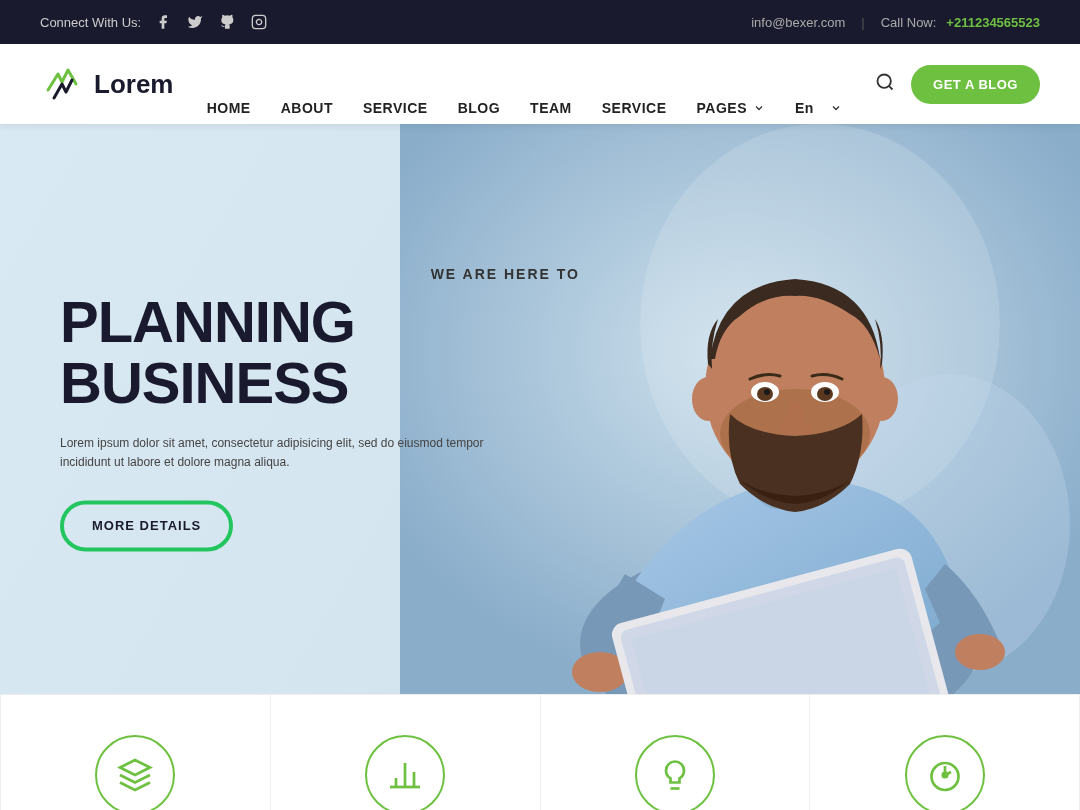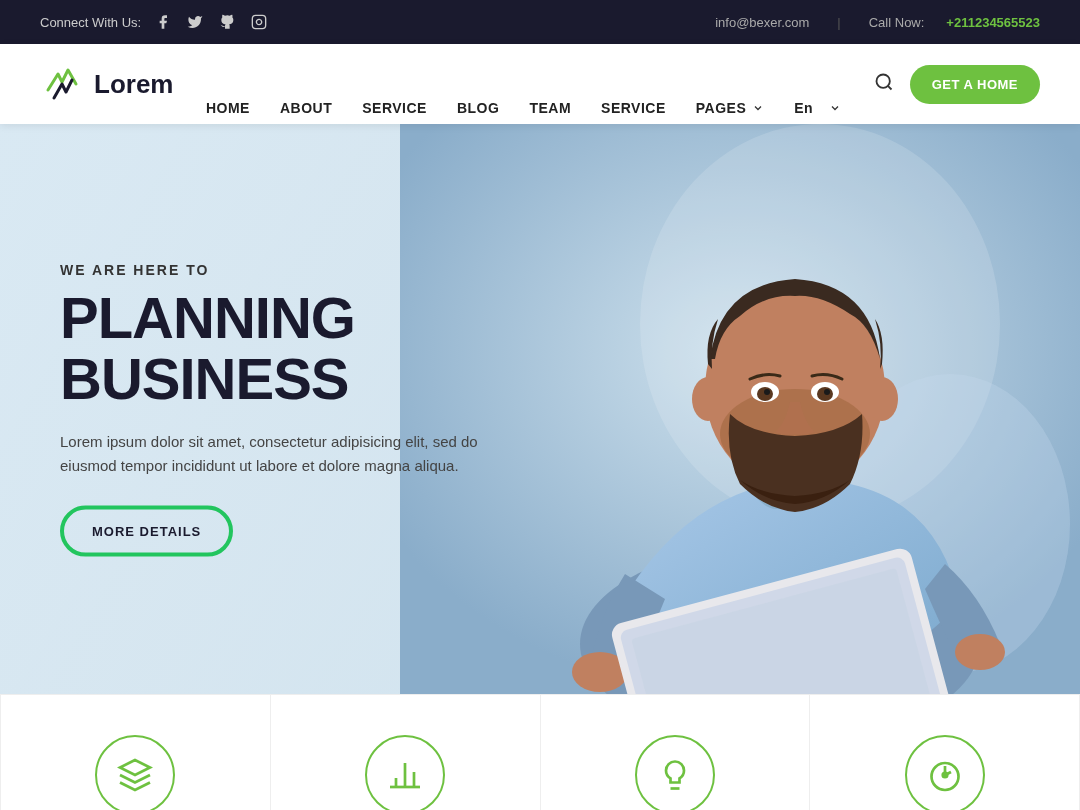--- a/index.html
+++ b/index.html
@@ -9,21 +9,21 @@
     .topbar {
       background: #1a1a2e;
       color: #ccc;
       display: flex;
       justify-content: space-between;
       padding: 0 40px;
       height: 44px;
       font-size: 13px;
     }
     .topbar-left { display: flex; align-items: center; gap: 12px; }
-    .topbar-right { display: flex; align-items: center; gap: 22px; }
+    .topbar-right { display: flex; align-items: center; gap: 10px; }
     .topbar-right span { color: #aaa; }
     .topbar-right .divider { color: #555; margin: 0 6px; }
     .topbar-right .phone { color: #6ec140; font-weight: 600; }
     .social-icon {
       width: 20px; height: 20px;
       display: inline-flex; align-items: center; justify-content: center;
       color: #ccc; cursor: pointer;
     }
 
     
@@ -98,32 +98,33 @@
       transform: translateY(-50%);
       max-width: 520px;
     }
     .hero-subtitle {
       font-size: 14px;
       font-weight: 600;
       color: #333;
       letter-spacing: 2px;
       text-transform: uppercase;
       margin-bottom: 10px;
+      text-align: right;
     }
     .hero-title {
       font-size: 58px;
       font-weight: 900;
       color: #1a1a2e;
       text-transform: uppercase;
       line-height: 1.05;
       margin-bottom: 20px;
       letter-spacing: -1px;
     }
     .hero-desc {
-      font-size: 15px;
+      font-size: 12px;
       color: #444;
       line-height: 1.6;
       margin-bottom: 28px;
       max-width: 460px;
     }
     .hero-btn {
       background: transparent;
       border: 4px solid #22c55e;
       color: #1a1a2e;
       padding: 14px 28px;
@@ -236,21 +237,21 @@
     </a>
   </div>
 
   <div class="nav-right">
     <button class="search-icon-btn">
       <svg width="20" height="20" viewBox="0 0 24 24" fill="none" stroke="#333" stroke-width="2.2">
           <circle cx="11" cy="11" r="8"></circle>
           <line x1="21" y1="21" x2="16.65" y2="16.65"></line>
         </svg>
     </button>
-    <button class="quote-btn">GET A HOME</button>
+    <button class="quote-btn">GET A BLOG</button>
   </div>
 </nav>
 
 <section class="hero">
   <div class="hero-bg"></div>
 
   <div class="hero-person">
     <svg width="680" height="570" viewBox="0 0 680 570" xmlns="http://www.w3.org/2000/svg">
       <defs>
         <radialGradient id="bgGrad" cx="50%" cy="40%" r="60%">

